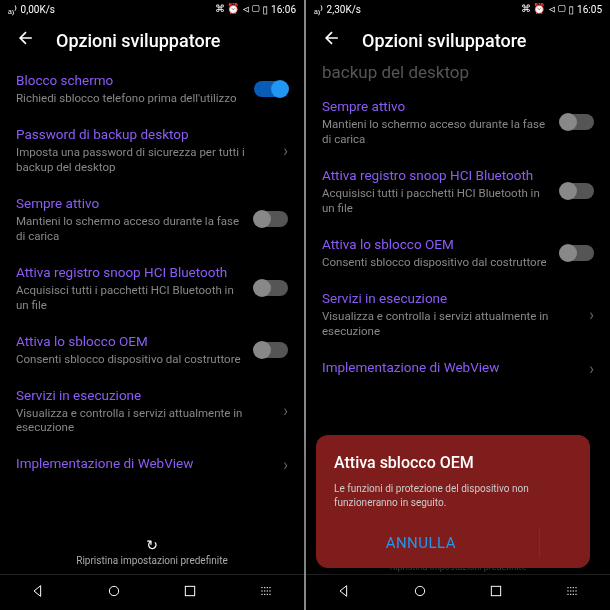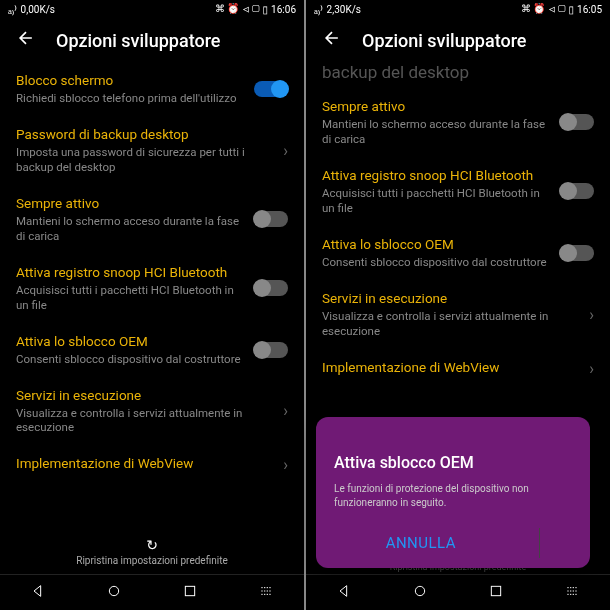--- a/index.html
+++ b/index.html
@@ -9,33 +9,33 @@
   .statusbar { display: flex; justify-content: space-between; align-items: center; padding: 2px 8px; font-size: 10px; height: 18px; }
   .statusbar-left { display: flex; gap: 4px; align-items: center; }
   .statusbar-right { display: flex; gap: 3px; align-items: center; }
   .header { display: flex; align-items: center; padding: 10px 16px; gap: 20px; }
   .back-icon svg { width: 20px; height: 20px; }
   .header-title { font-size: 18px; font-weight: 500; color: #fff; }
   .content { flex: 1; overflow-y: hidden; padding: 0 16px; }
   .item { padding: 10px 0; border: none; position: relative; }
   .item-row { display: flex; align-items: center; justify-content: space-between; gap: 8px; }
   .item-text { flex: 1; }
-  .item-title { font-size: 13.5px; color: #eab308; margin-bottom: 3px; }
+  .item-title { font-size: 13.5px; color: #8b5cf6; margin-bottom: 3px; }
   .item-sub { font-size: 11.5px; color: #888; line-height: 1.3; }
   .toggle { width: 34px; height: 16px; border-radius: 10px; background: #555; position: relative; flex-shrink: 0; }
   .toggle::after { content: ''; position: absolute; width: 18px; height: 18px; border-radius: 50%; background: #888; top: -1px; left: -1px; }
   .toggle.on { background: #0a5bb5; }
   .toggle.on::after { background: #2196F3; left: auto; right: -1px; }
   .chevron { color: #666; font-size: 16px; flex-shrink: 0; }
   .footer-reset { text-align: center; padding: 8px 0; }
   .footer-reset-icon { font-size: 14px; color: #fff; }
   .footer-reset-text { font-size: 10px; color: #aaa; margin-top: 2px; }
   .navbar { display: flex; justify-content: space-around; align-items: center; padding: 8px 0; border-top: 1px solid #222; height: 36px; }
   .navbar svg { width: 16px; height: 16px; }
-  .dialog { position: absolute; bottom: 42px; left: 10px; right: 20px; background: #701a75; border-radius: 12px; padding: 36px 18px 10px; box-shadow: 0 4px 20px rgba(0,0,0,0.5); }
+  .dialog { position: absolute; bottom: 42px; left: 10px; right: 20px; background: #7f1d1d; border-radius: 12px; padding: 18px 18px 10px; box-shadow: 0 4px 20px rgba(0,0,0,0.5); }
   .dialog-title { font-size: 16px; font-weight: 500; margin-bottom: 10px; }
   .dialog-text { font-size: 10px; color: #ccc; line-height: 1.4; margin-bottom: 18px; }
   .dialog-buttons { display: flex; justify-content: space-around; }
   .dialog-btn { color: #2196F3; font-size: 15px; font-weight: 400; padding: 6px 20px; letter-spacing: 0.5px; }
   .dialog-sep { width: 1px; background: #444; }
   .cut { font-size: 17px; color: #555; padding: 0 16px 6px; }
   .behind-text { position: absolute; bottom: 38px; left: 0; right: 0; text-align: center; font-size: 9px; color: #555; }
 </style>
 </head>
 <body>

